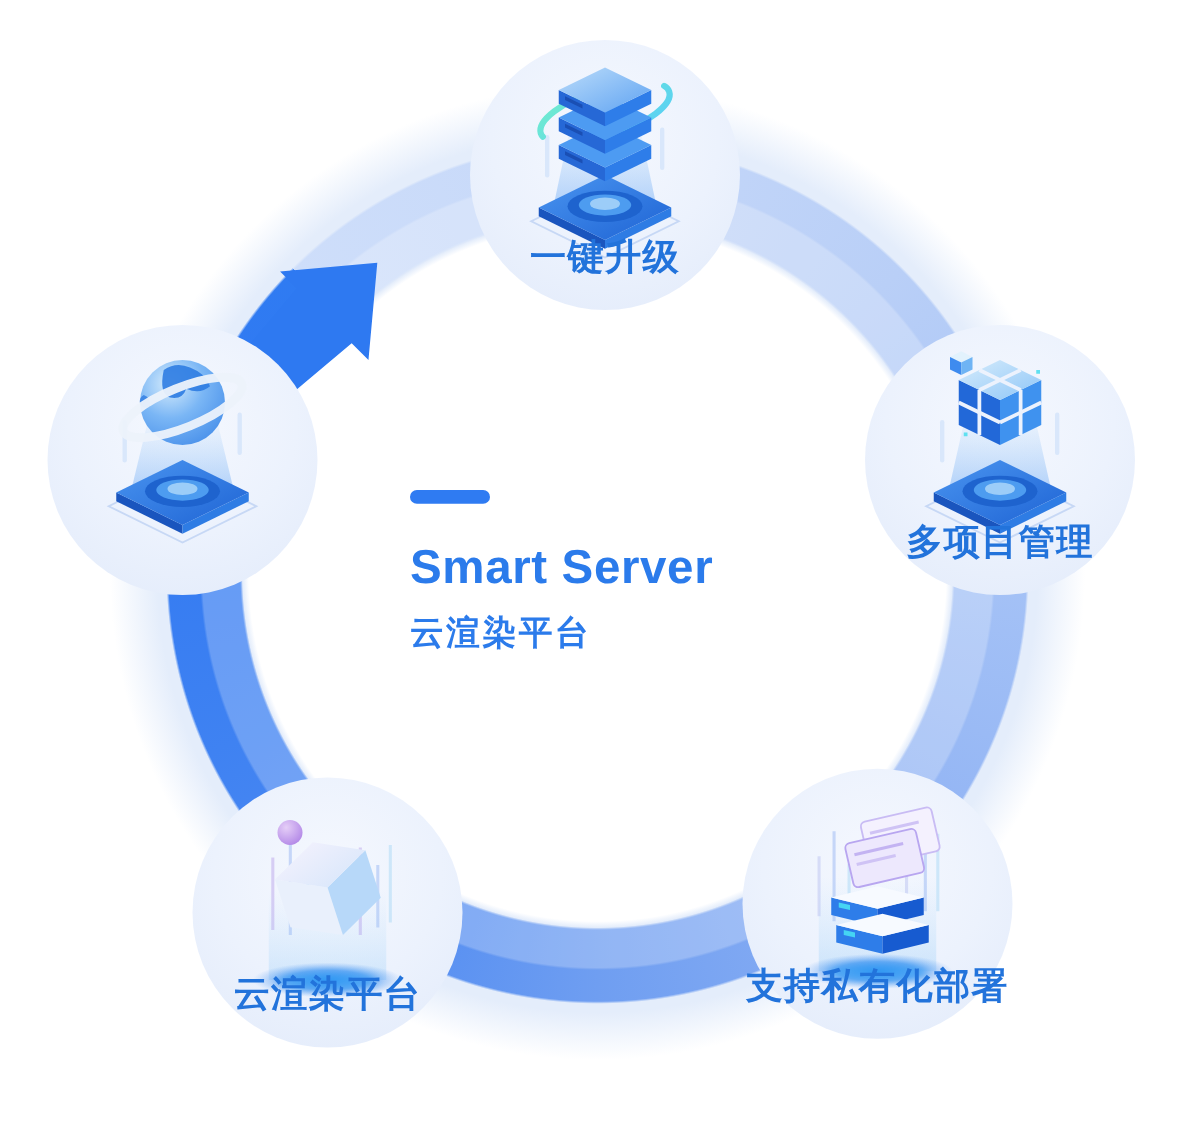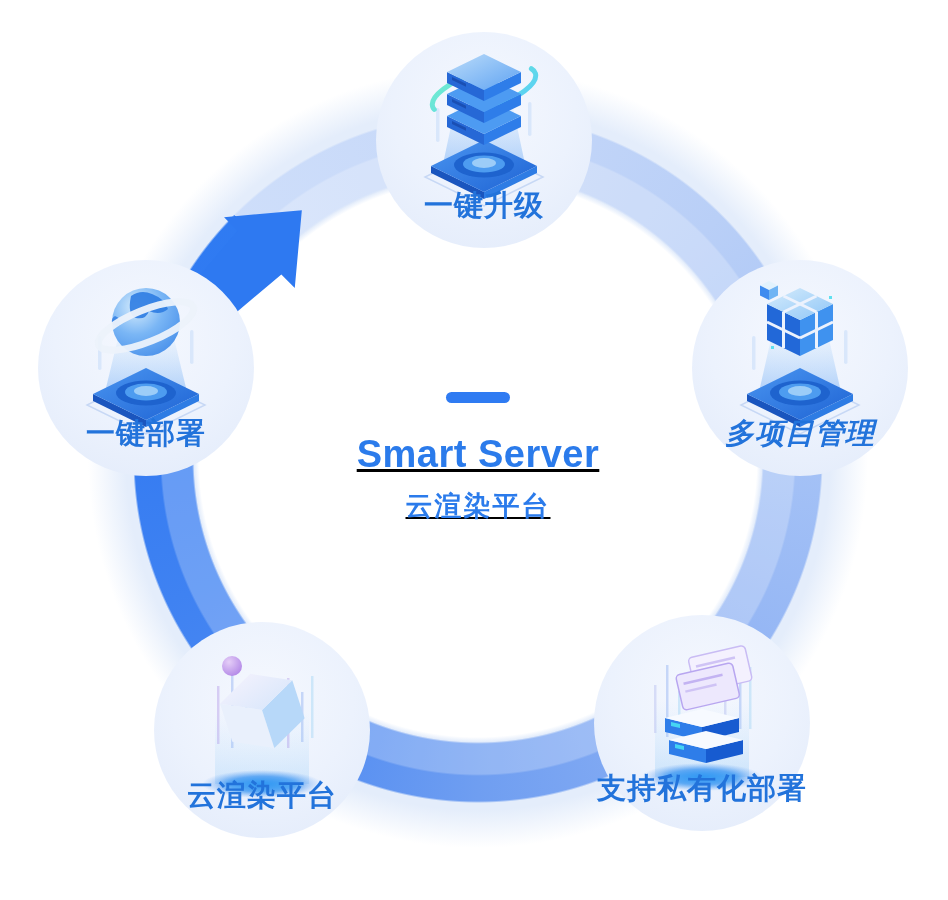--- a/index.html
+++ b/index.html
@@ -32,33 +32,33 @@
     mask-image:radial-gradient(circle at 478px 458px,
       transparent 284px,#000 286px,#000 316px,transparent 318px);
   }
   .arrow{position:absolute;left:178px;top:172px;}
   
   .node{
     position:absolute;width:216px;height:216px;border-radius:50%;
     background:radial-gradient(circle at 50% 36%,#F5F8FE 0%,#ECF2FD 52%,#E1EAFA 100%);
   }
   .node-top{left:376px;top:32px;}
-  .node-right{left:692px;top:260px;font-style:italic;}
+  .node-right{left:692px;top:260px;}
   .node-bottom-right{left:584px;top:615px;margin-left:10px;}
   .node-bottom-left{left:154px;top:622px;}
   .node-left{left:38px;top:260px;}
   .node svg.icon{position:absolute;left:50%;transform:translateX(-50%);top:14px;}
   .node-label{
     position:absolute;left:50%;transform:translateX(-50%);bottom:22px;
     font-size:29px;font-weight:bold;color:#2273DB;white-space:nowrap;letter-spacing:1px;
   }
   
   .center-block{
     position:absolute;left:328px;top:392px;width:300px;
-    display:flex;flex-direction:column;align-items:center;text-decoration:underline;
+    display:flex;flex-direction:column;align-items:flex-start;
   }
   .title-divider{width:64px;height:11px;border-radius:5.5px;background:#2F7BF2;}
   .title-en{margin-top:30px;font-size:38px;font-weight:bold;color:#2B7BEB;letter-spacing:0.5px;}
   .title-zh{margin-top:12px;font-size:27px;font-weight:bold;color:#2B7BEB;letter-spacing:2px;}
 </style>
 </head>
 <body>
 
 <div class="stage">
 
@@ -245,21 +245,20 @@
 
   <div class="node node-left">
     <svg class="icon" width="150" height="168" viewBox="0 0 150 168">
       <polygon points="34,118 116,118 102,60 48,60" fill="url(#gCone)"></polygon>
       <use href="#symPlatform"></use>
       <circle cx="75" cy="48" r="34" fill="url(#gGlobe)"></circle>
       <path d="M60 22 q10 -7 21 -2 q13 5 16 15 q-8 7 -19 2 q-3 9 -13 7 q-9 -3 -5 -22 z" fill="#2E7CE2" opacity="0.9"></path>
       <path d="M44 42 q6 2 5 9 q-5 3 -8 -2 q-1 -5 3 -7 z" fill="#2E7CE2" opacity="0.8"></path>
       <ellipse cx="75" cy="52" rx="51" ry="16" fill="none" stroke="#ECF2FB" stroke-width="7" transform="rotate(-22 75 52)" opacity="0.95"></ellipse>
     </svg>
-    <span class="node-label">一键部署</span>
   </div>
 
   <div class="center-block">
     <div class="title-divider"></div>
     <div class="title-en">Smart Server</div>
     <div class="title-zh">云渲染平台</div>
   </div>
 
 </div>
 

